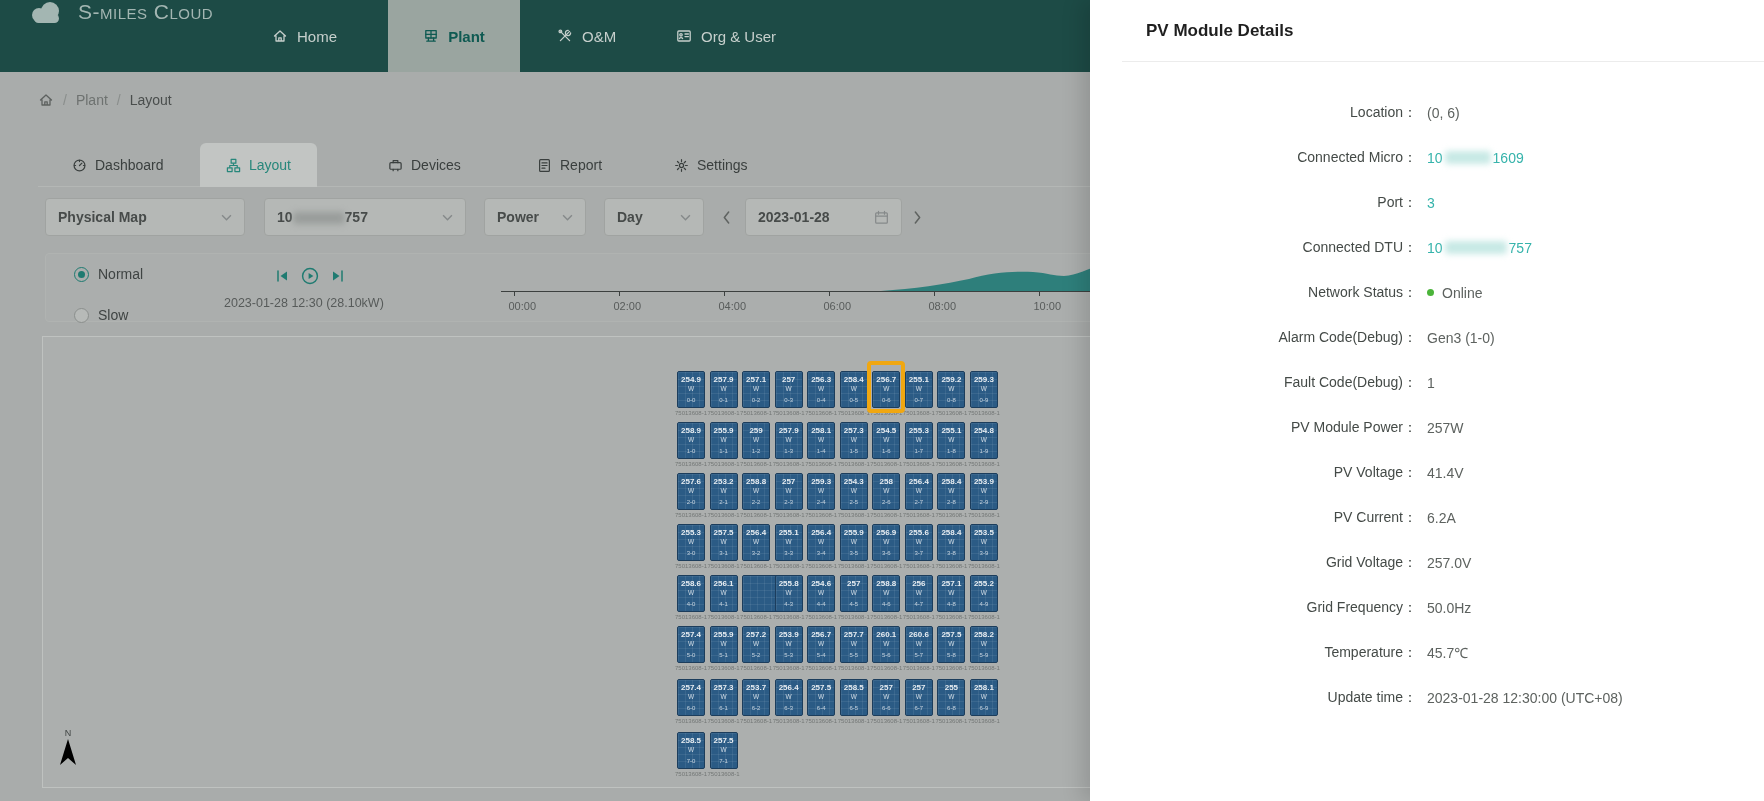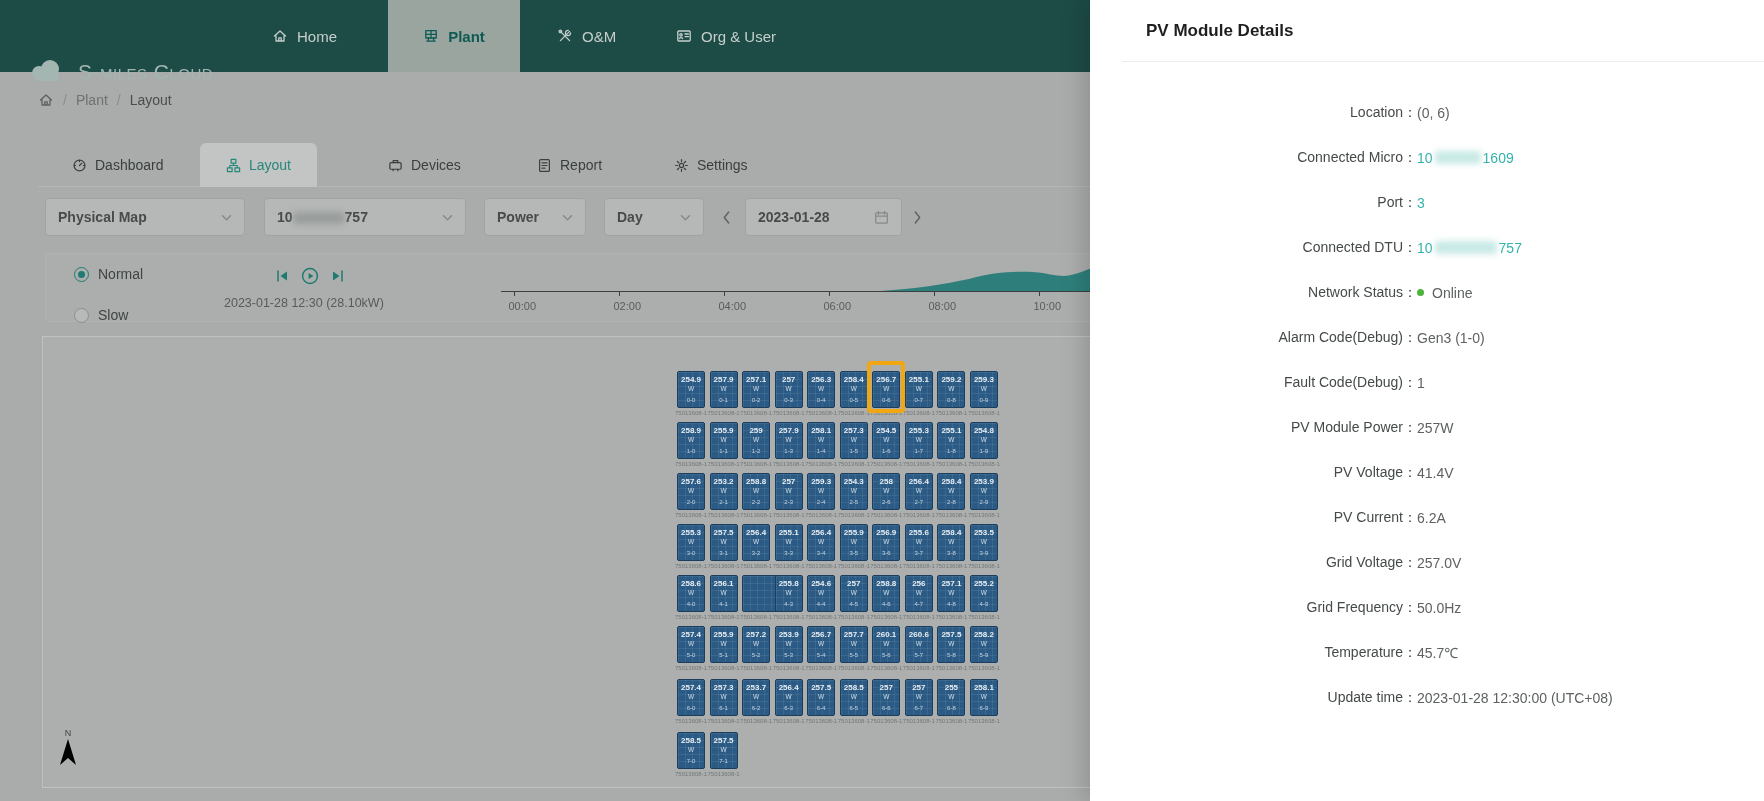--- a/index.html
+++ b/index.html
@@ -2,21 +2,21 @@
 <html><head>
 <meta charset="utf-8">
 <style>
   * { margin:0; padding:0; box-sizing:border-box; }
   html,body { width:1764px; height:801px; }
   body { font-family:"Liberation Sans", sans-serif; background:#a9acab; position:relative; overflow:hidden; }
   .stage { position:absolute; inset:0; width:1764px; height:801px; }
 
   
   .navbar { position:absolute; top:0; left:0; width:1764px; height:72px; background:#1d4b46; }
-  .brand { position:absolute; left:28px; top:0; height:84px; display:flex; align-items:flex-end; gap:12px; }
+  .brand { position:absolute; left:28px; top:0; height:84px; display:flex; align-items:flex-start; gap:12px; }
   .brand-text { font-variant:small-caps; font-size:21px; color:#a3b6b2; letter-spacing:.5px; }
   .nav-item { position:absolute; top:0; height:72px; display:flex; align-items:center; gap:9px;
               color:#c6cfcc; font-size:15px; cursor:pointer; padding:0 14px; }
   .nav-item svg { flex:none; }
   .nav-item.active { background:#9aa5a0; color:#0f5a52; font-weight:bold; }
 
   
   .breadcrumb { position:absolute; left:38px; top:92px; display:flex; align-items:center; gap:9px;
                 font-size:14px; color:#8a8e8c; }
   .bc-link { color:#6e7270; cursor:pointer; }
@@ -75,21 +75,21 @@
   .compass { position:absolute; left:12px; top:390px; }
 
   
   .drawer { position:absolute; left:1090px; top:0; width:674px; height:801px; background:#ffffff;
             box-shadow:-8px 0 20px rgba(0,0,0,.14); z-index:30;padding-left:32px; }
   .drawer-header { height:62px; display:flex; align-items:center; padding:0 24px;
                    border-bottom:1px solid #ececec; font-size:17px; font-weight:bold; color:#1f1f1f; }
   .drawer-body { padding-top:28px; }
   .d-row { height:45px; display:flex; align-items:center; font-size:14px; }
   .d-label { width:295px; text-align:right; color:#444a47; flex:none; }
-  .d-value { color:#5d625f; display:flex; align-items:center; }
+  .d-value { margin-left:10px; color:#5d625f; display:flex; align-items:center; }
   .d-value.link { color:#35b3ab; cursor:pointer; }
   .dot { width:7px; height:7px; border-radius:50%; background:#4bb43a; margin-right:8px; }
   .blur-chip { display:inline-block; height:13px; background:#c7e9e5; border-radius:3px;
                filter:blur(3px); margin:0 2px; vertical-align:-2px; }
   svg { display:block; }
 </style>
 </head>
 <body>
 
 <div class="stage">

